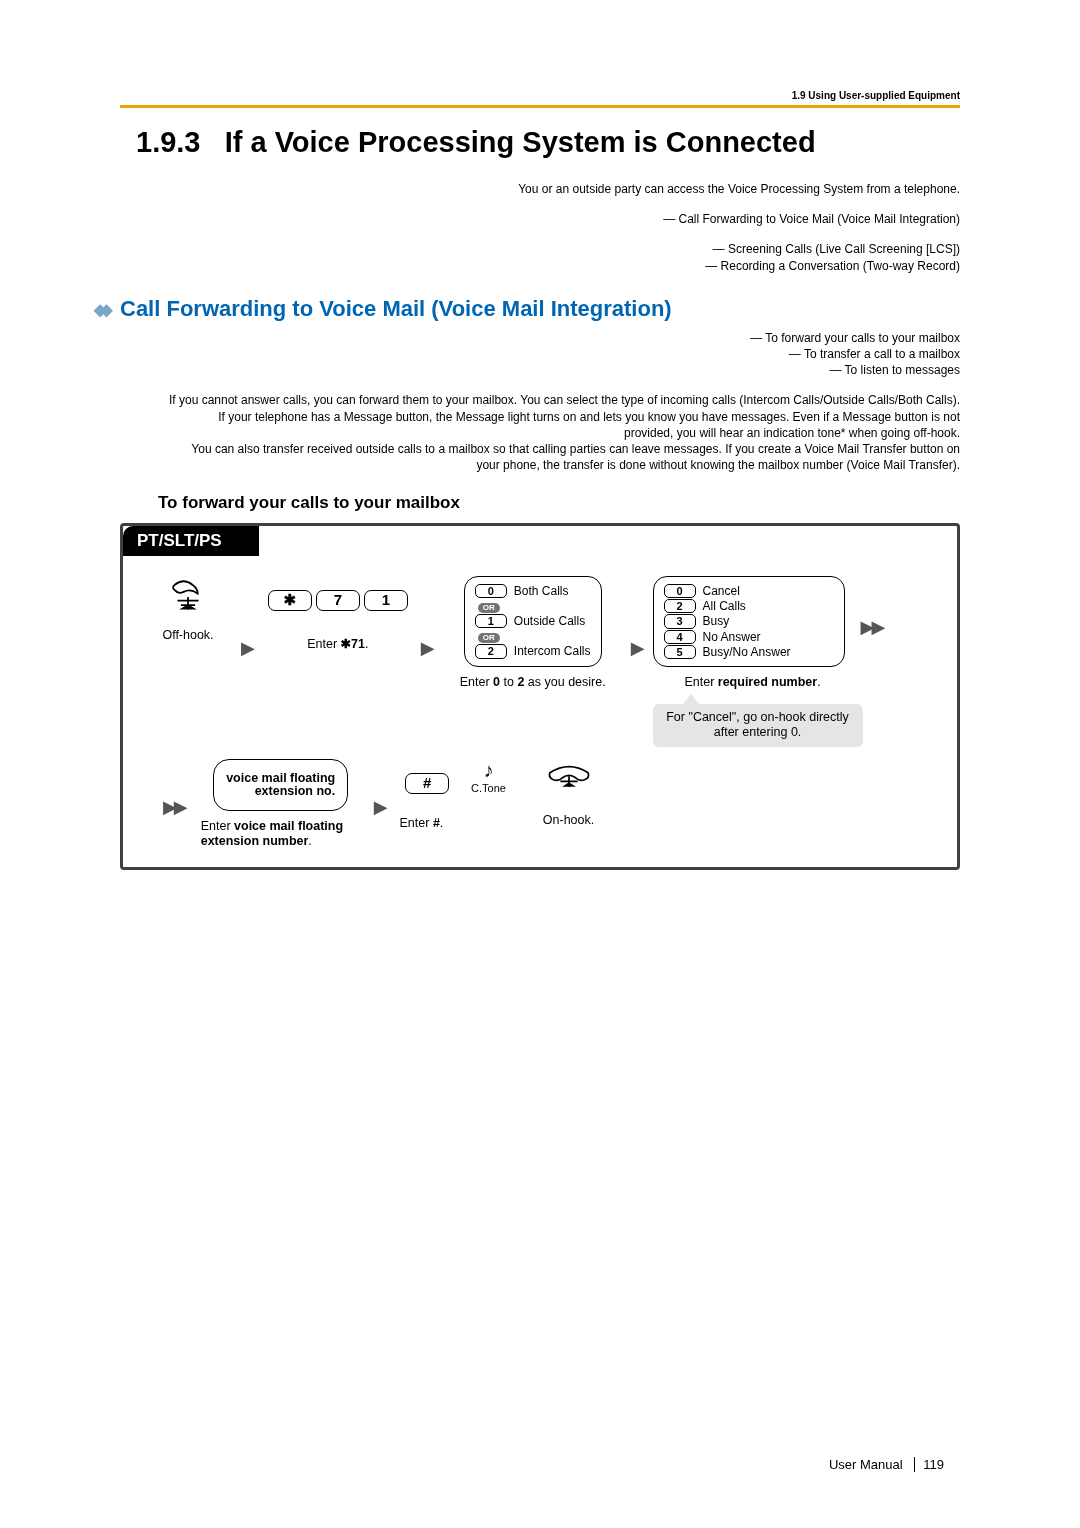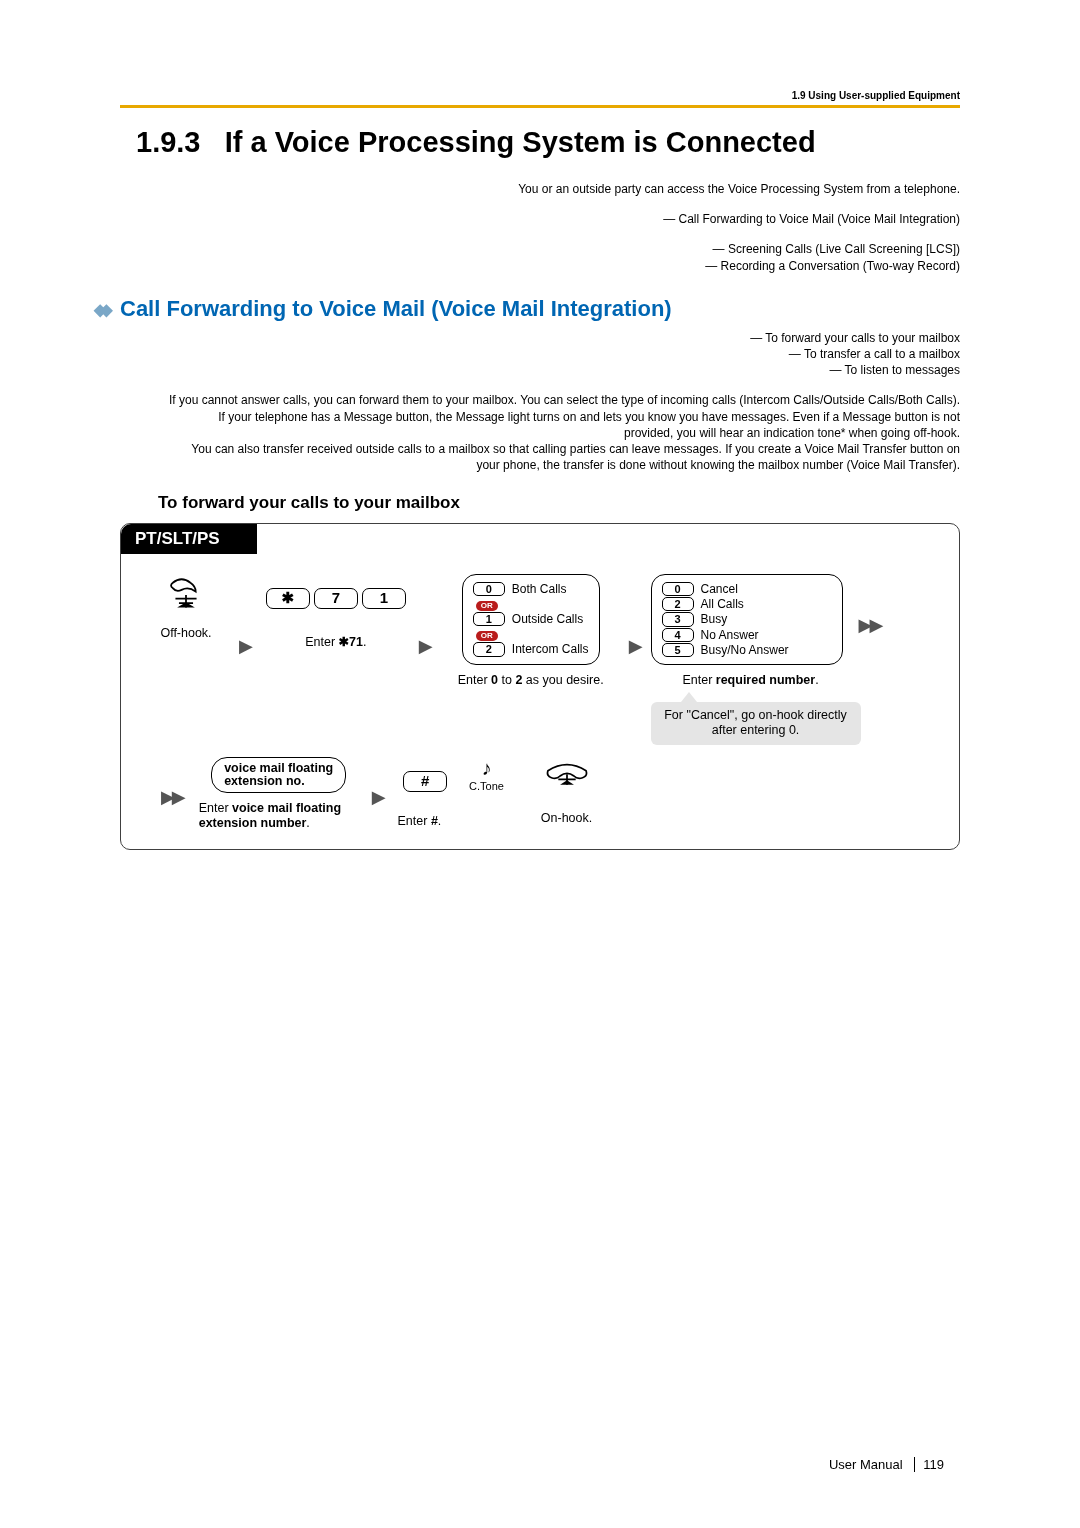--- a/index.html
+++ b/index.html
@@ -60,22 +60,22 @@
   }
   h3.procedure-title {
     font-size: 17px;
     font-weight: bold;
     margin: 20px 0 10px 38px;
   }
 
   
   .flowchart {
     margin: 0 0 0 0;
-    border: 1px solid #404040;
-    border-radius: 10px;
+    border: 3px solid #404040;
+    border-radius: 4px;
     padding: 0 0 18px 0;
   }
   .flow-tab {
     background: #000;
     color: #fff;
     font-weight: bold;
     font-size: 17px;
     padding: 5px 14px;
     border-top-left-radius: 10px;
     display: inline-block;
@@ -116,21 +116,21 @@
   .keycap.small {
     min-width: 20px;
     padding: 0px 5px;
     font-size: 11px;
     font-weight: bold;
     border-width: 1.2px;
     border-radius: 5px;
   }
   .or-pill {
     display: inline-block;
-    background: #b91c1c;
+    background: #737373;
     color: #fff;
     border-radius: 8px;
     font-size: 8px;
     font-weight: bold;
     padding: 1px 5px;
     line-height: 1;
   }
   .opt-group {
     border: 1px solid #000;
     border-radius: 14px;
@@ -165,24 +165,24 @@
     position: absolute;
     top: -10px;
     left: 30px;
     border-left: 8px solid transparent;
     border-right: 8px solid transparent;
     border-bottom: 10px solid #e5e5e5;
   }
   .oval-box {
     border: 1.5px solid #000;
     border-radius: 16px;
-    padding: 4px 12px;
+    padding: 12px 12px;
     font-size: 12.5px;
     font-weight: bold;
-    text-align: left;
+    text-align: right;
     line-height: 1.05;
   }
   .footer {
     position: absolute;
     bottom: 56px;
     right: 136px;
     font-size: 13px;
   }
   .footer .divider {
     border-left: 1px solid #000;

